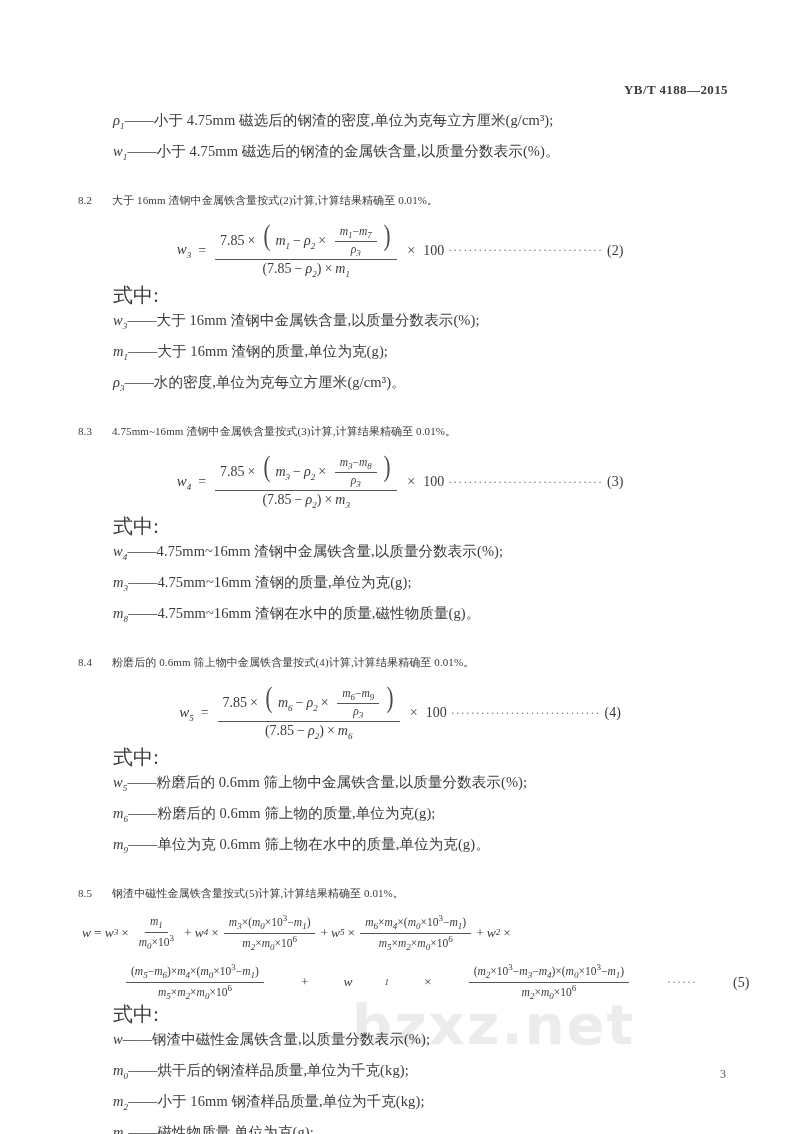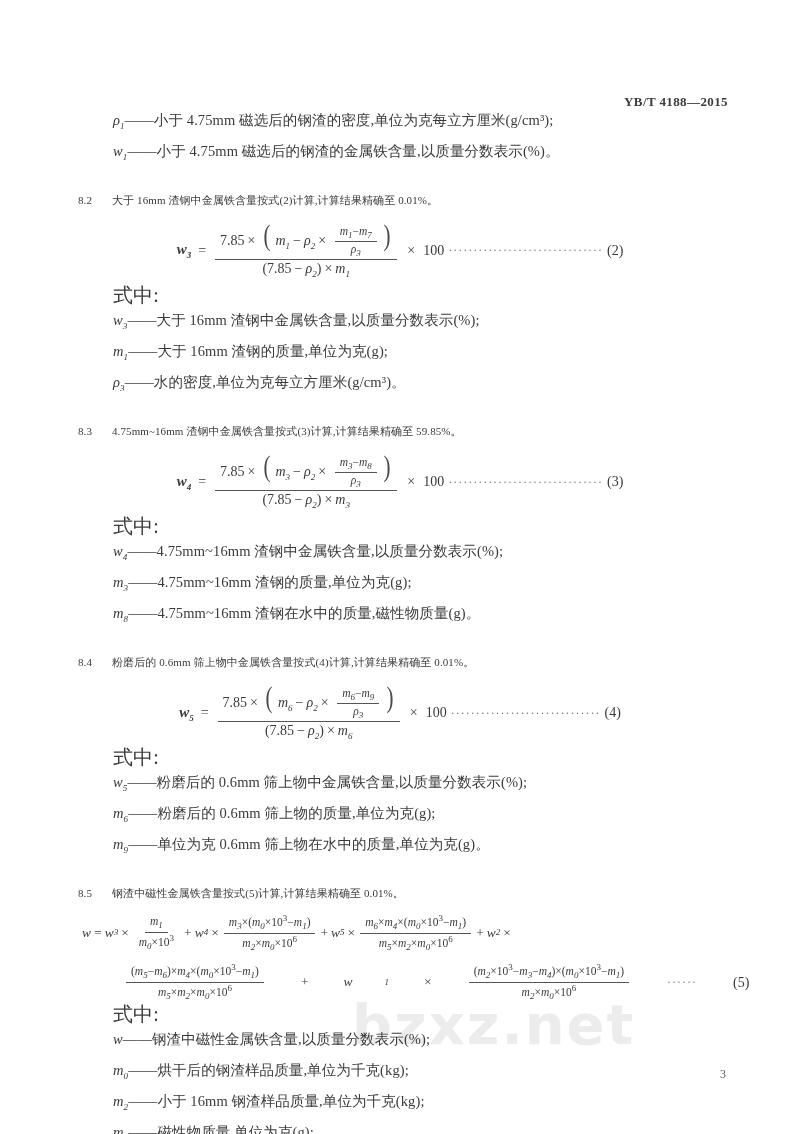--- a/index.html
+++ b/index.html
@@ -28,21 +28,21 @@
     font-size: 56px;
     letter-spacing: 2px;
     color: #ececec;
     user-select: none;
     white-space: nowrap;
   }
 
   
   .doc-header {
     position: absolute;
-    top: 94px;
+    top: 82px;
     right: 72px;
     font-family: "Liberation Serif", serif;
     font-weight: bold;
     font-size: 13px;
     letter-spacing: 0.4px;
     color: #3c3c3c;
   }
 
   
   .content {
@@ -90,21 +90,21 @@
     justify-content: center;
     margin: 10px 0 4px 0;
     font-size: 14px;
   }
   .formula-core {
     display: flex;
     align-items: center;
     gap: 5px;
     white-space: nowrap;
   }
-  .lhs { font-style: italic; font-size: 15px; font-weight: bold; }
+  .lhs { font-style: italic; font-size: 15px; }
   .eq  { padding: 0 2px; }
 
   .frac {
     display: inline-flex;
     flex-direction: column;
     align-items: center;
     vertical-align: middle;
     margin: 0 2px;
   }
   .frac > .numer {
@@ -212,21 +212,21 @@
       <span class="leader">·······························</span>
       <span class="eqno">(2)</span>
     </div>
 
     <div class="shizhong">式中:</div>
     <div class="def-line"><span class="var">w</span><sub>3</sub><span>——大于 16mm 渣钢中金属铁含量,以质量分数表示(%);</span></div>
     <div class="def-line"><span class="var">m</span><sub>1</sub><span>——大于 16mm 渣钢的质量,单位为克(g);</span></div>
     <div class="def-line"><span class="var">ρ</span><sub>3</sub><span>——水的密度,单位为克每立方厘米(g/cm³)。</span></div>
 
     <div class="clause">
-      <span class="num">8.3</span><span>4.75mm~16mm 渣钢中金属铁含量按式(3)计算,计算结果精确至 59.85%。</span>
+      <span class="num">8.3</span><span>4.75mm~16mm 渣钢中金属铁含量按式(3)计算,计算结果精确至 0.01%。</span>
     </div>
 
     <div class="formula-row">
       <div class="formula-core">
         <span class="lhs"><span class="var">w</span><sub>4</sub></span>
         <span class="eq">=</span>
         <span class="frac">
           <span class="numer">
             <span>7.85</span><span class="op">×</span>
             <span class="paren-big">(</span>

